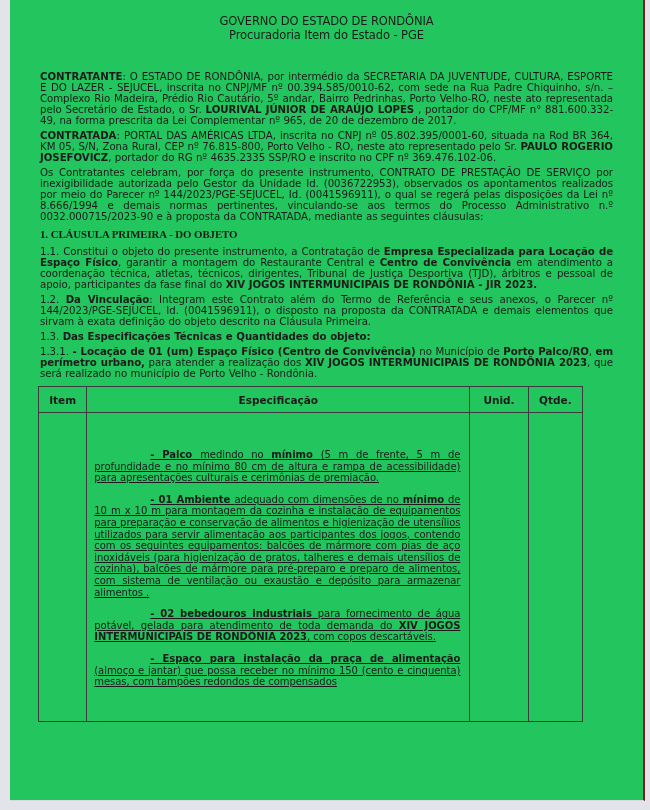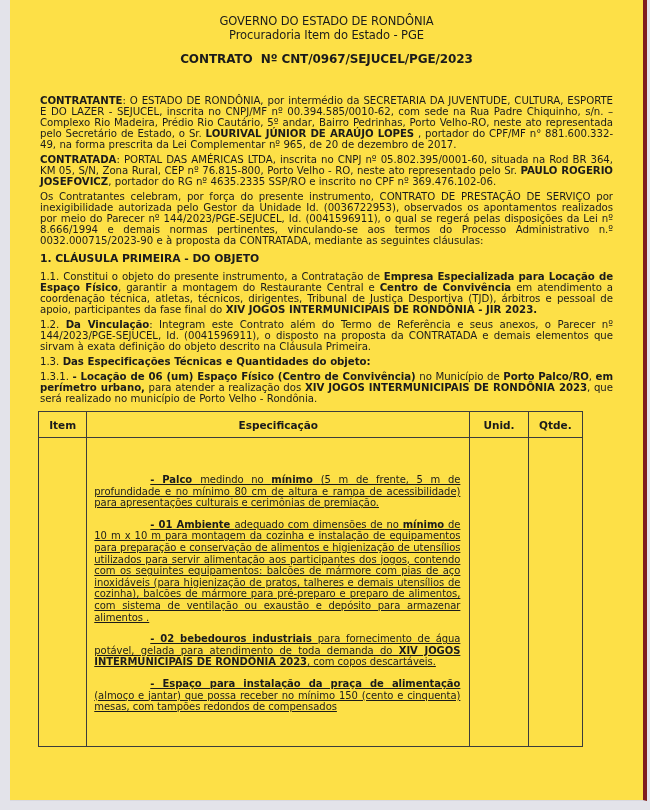--- a/index.html
+++ b/index.html
@@ -5,37 +5,37 @@
   html,body{margin:0;padding:0;}
   body{
     width:650px;height:810px;position:relative;overflow:hidden;
     background:#e3e3ea;
     font-family:"DejaVu Sans","Liberation Sans",sans-serif;
     color:#1b1b1b;
     -webkit-font-smoothing:antialiased;
   }
   .page{
     position:absolute;left:10px;top:0;width:633px;height:800px;
-    background:#fde047;overflow:hidden;
-    border-right:4px solid #7f1d1d;border-bottom:1px solid #d8d8e0;
+    background:#22c55e;overflow:hidden;
+    border-right:2px solid #7f1d1d;border-bottom:1px solid #d8d8e0;
   }
   .content{padding:14px 30px 0 30px;}
   .doc-header{text-align:center;}
   .org-line{font-size:11.5px;line-height:14px;letter-spacing:-0.1px;}
   .doc-title{
     font-size:12px;font-weight:bold;margin:10px 0 0 0;
     white-space:pre-wrap;letter-spacing:-0.1px;
   }
   .para{
     font-size:10.2px;line-height:11px;text-align:justify;
     margin:0 0 4px 0;letter-spacing:-0.05px;word-spacing:0.2px;
   }
   .para.first{margin-top:29px;}
   .clause-heading{
-    font-size:10.8px;font-weight:bold;margin:6px 0 6px 0;letter-spacing:-0.05px;
+    font-size:10.8px;font-weight:bold;margin:6px 0 6px 0;letter-spacing:-0.05px;font-family:Liberation Serif, serif;
   }
   table.spec{
     border-collapse:collapse;margin:7px 0 0 -2px;table-layout:fixed;
     width:545px;
   }
   table.spec th,table.spec td{
     border:1px solid #3c3c3c;vertical-align:top;overflow:hidden;
   }
   table.spec th{
     font-size:10.5px;font-weight:bold;text-align:center;
@@ -54,33 +54,32 @@
 </head>
 <body>
 
 <div class="viewer">
   <div class="page">
     <div class="content">
 
       <div class="doc-header">
         <div class="org-line">GOVERNO DO ESTADO DE RONDÔNIA</div>
         <div class="org-line">Procuradoria Item do Estado - PGE</div>
-        <div class="doc-title">CONTRATO  Nº CNT/0967/SEJUCEL/PGE/2023</div>
       </div>
 
       <p class="para first"><b>CONTRATANTE</b>: O ESTADO DE RONDÔNIA, por intermédio da SECRETARIA DA JUVENTUDE, CULTURA, ESPORTE E DO LAZER - SEJUCEL, inscrita no CNPJ/MF nº 00.394.585/0010-62, com sede na Rua Padre Chiquinho, s/n. – Complexo Rio Madeira, Prédio Rio Cautário, 5º andar, Bairro Pedrinhas, Porto Velho-RO, neste ato representada pelo Secretário de Estado, o Sr. <b>LOURIVAL JÚNIOR DE ARAÚJO LOPES</b> , portador do CPF/MF n° 881.600.332-49, na forma prescrita da Lei Complementar nº 965, de 20 de dezembro de 2017.</p>
       <p class="para"><b>CONTRATADA</b>: PORTAL DAS AMÉRICAS LTDA, inscrita no CNPJ nº 05.802.395/0001-60, situada na Rod BR 364, KM 05, S/N, Zona Rural, CEP nº 76.815-800, Porto Velho - RO, neste ato representado pelo Sr. <b>PAULO ROGERIO JOSEFOVICZ</b>, portador do RG nº 4635.2335 SSP/RO e inscrito no CPF nº 369.476.102-06.</p>
       <p class="para">Os Contratantes celebram, por força do presente instrumento, CONTRATO DE PRESTAÇÃO DE SERVIÇO por inexigibilidade autorizada pelo Gestor da Unidade Id. (0036722953), observados os apontamentos realizados por meio do Parecer nº 144/2023/PGE-SEJUCEL, Id. (0041596911), o qual se regerá pelas disposições da Lei nº 8.666/1994 e demais normas pertinentes, vinculando-se aos termos do Processo Administrativo n.º 0032.000715/2023-90 e à proposta da CONTRATADA, mediante as seguintes cláusulas:</p>
 
       <div class="clause-heading">1. CLÁUSULA PRIMEIRA - DO OBJETO</div>
 
       <p class="para">1.1. Constitui o objeto do presente instrumento, a Contratação de <b>Empresa Especializada para Locação de Espaço Físico</b>, garantir a montagem do Restaurante Central e <b>Centro de Convivência</b> em atendimento a coordenação técnica, atletas, técnicos, dirigentes, Tribunal de Justiça Desportiva (TJD), árbitros e pessoal de apoio, participantes da fase final do <b>XIV JOGOS INTERMUNICIPAIS DE RONDÔNIA - JIR 2023.</b></p>
       <p class="para">1.2. <b>Da Vinculação</b>: Integram este Contrato além do Termo de Referência e seus anexos, o Parecer nº 144/2023/PGE-SEJUCEL, Id. (0041596911), o disposto na proposta da CONTRATADA e demais elementos que sirvam à exata definição do objeto descrito na Cláusula Primeira.</p>
       <p class="para">1.3. <b>Das Especificações Técnicas e Quantidades do objeto:</b></p>
-      <p class="para">1.3.1. <b>- Locação de 06 (um) Espaço Físico (Centro de Convivência)</b> no Município de <b>Porto Palco/RO</b>, <b>em perímetro urbano,</b> para atender a realização dos <b>XIV JOGOS INTERMUNICIPAIS DE RONDÔNIA 2023</b>, que será realizado no município de Porto Velho - Rondônia.</p>
+      <p class="para">1.3.1. <b>- Locação de 01 (um) Espaço Físico (Centro de Convivência)</b> no Município de <b>Porto Palco/RO</b>, <b>em perímetro urbano,</b> para atender a realização dos <b>XIV JOGOS INTERMUNICIPAIS DE RONDÔNIA 2023</b>, que será realizado no município de Porto Velho - Rondônia.</p>
 
       <table class="spec">
         <colgroup>
           <col class="col-item">
             <col class="col-espec">
             <col class="col-unid">
             <col class="col-qtde">
         </colgroup>
         <thead>
           <tr>

